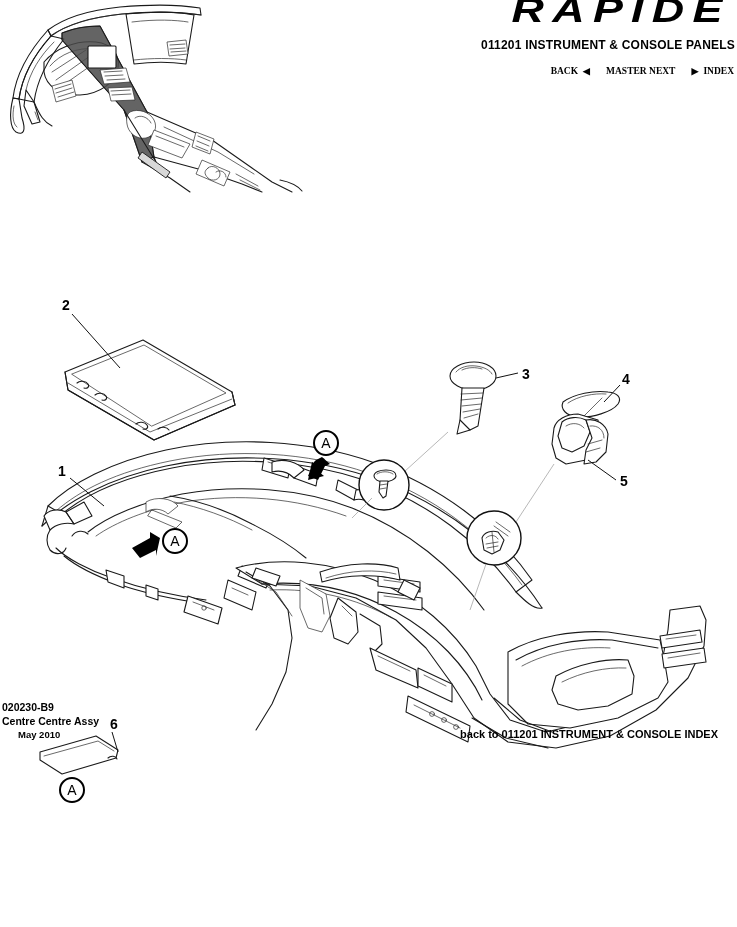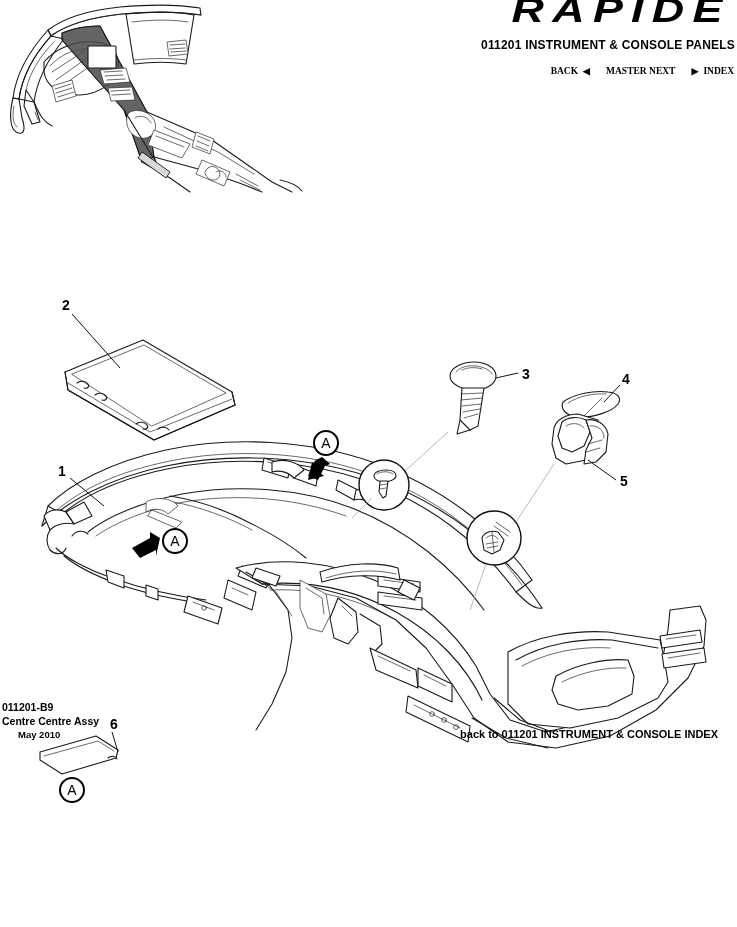--- a/index.html
+++ b/index.html
@@ -435,20 +435,20 @@
 
       <g>
         <circle class="callout-circle" cx="72" cy="510" r="12"></circle>
         <text class="callout-letter" x="72" y="515">A</text>
       </g>
 
     </svg>
   </div>
 
   <div class="footer-left">
-    <div class="code">011201-B9</div>
+    <div class="code">020230-B9</div>
     <div class="assy">Centre Centre Assy</div>
     <div class="date">May 2010</div>
   </div>
 
   <a class="footer-right">back to 011201 INSTRUMENT &amp; CONSOLE INDEX</a>
 
 </div>
 
 </body></html>

